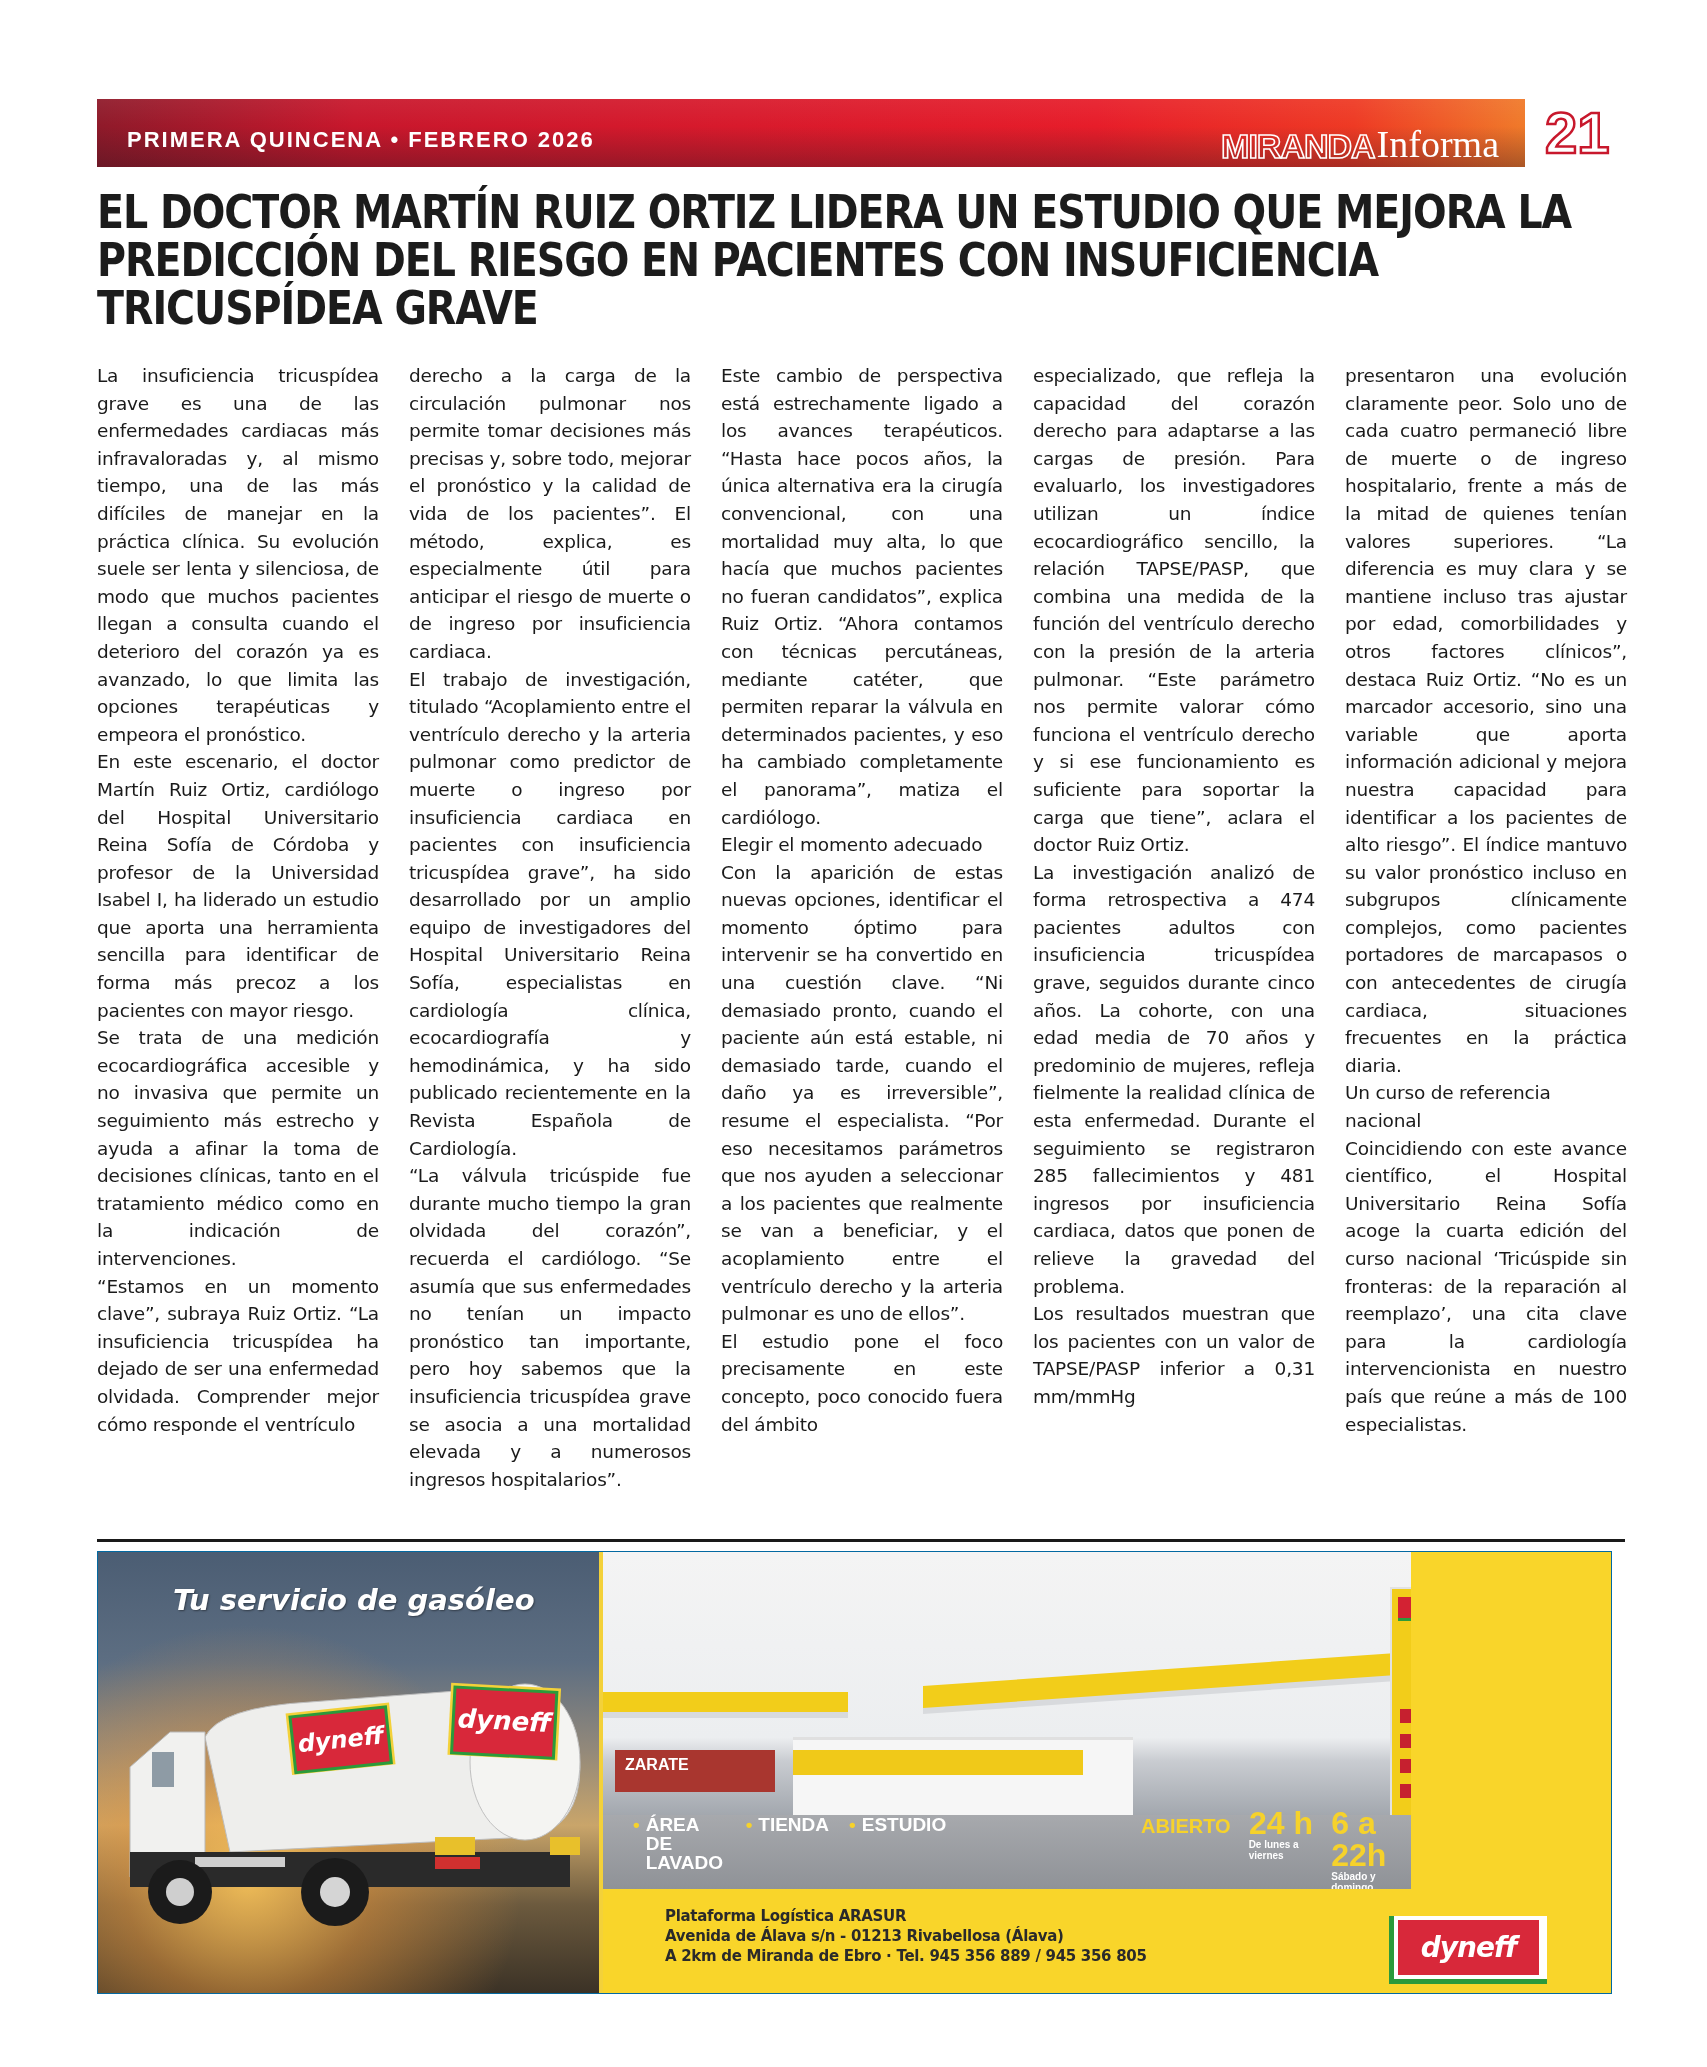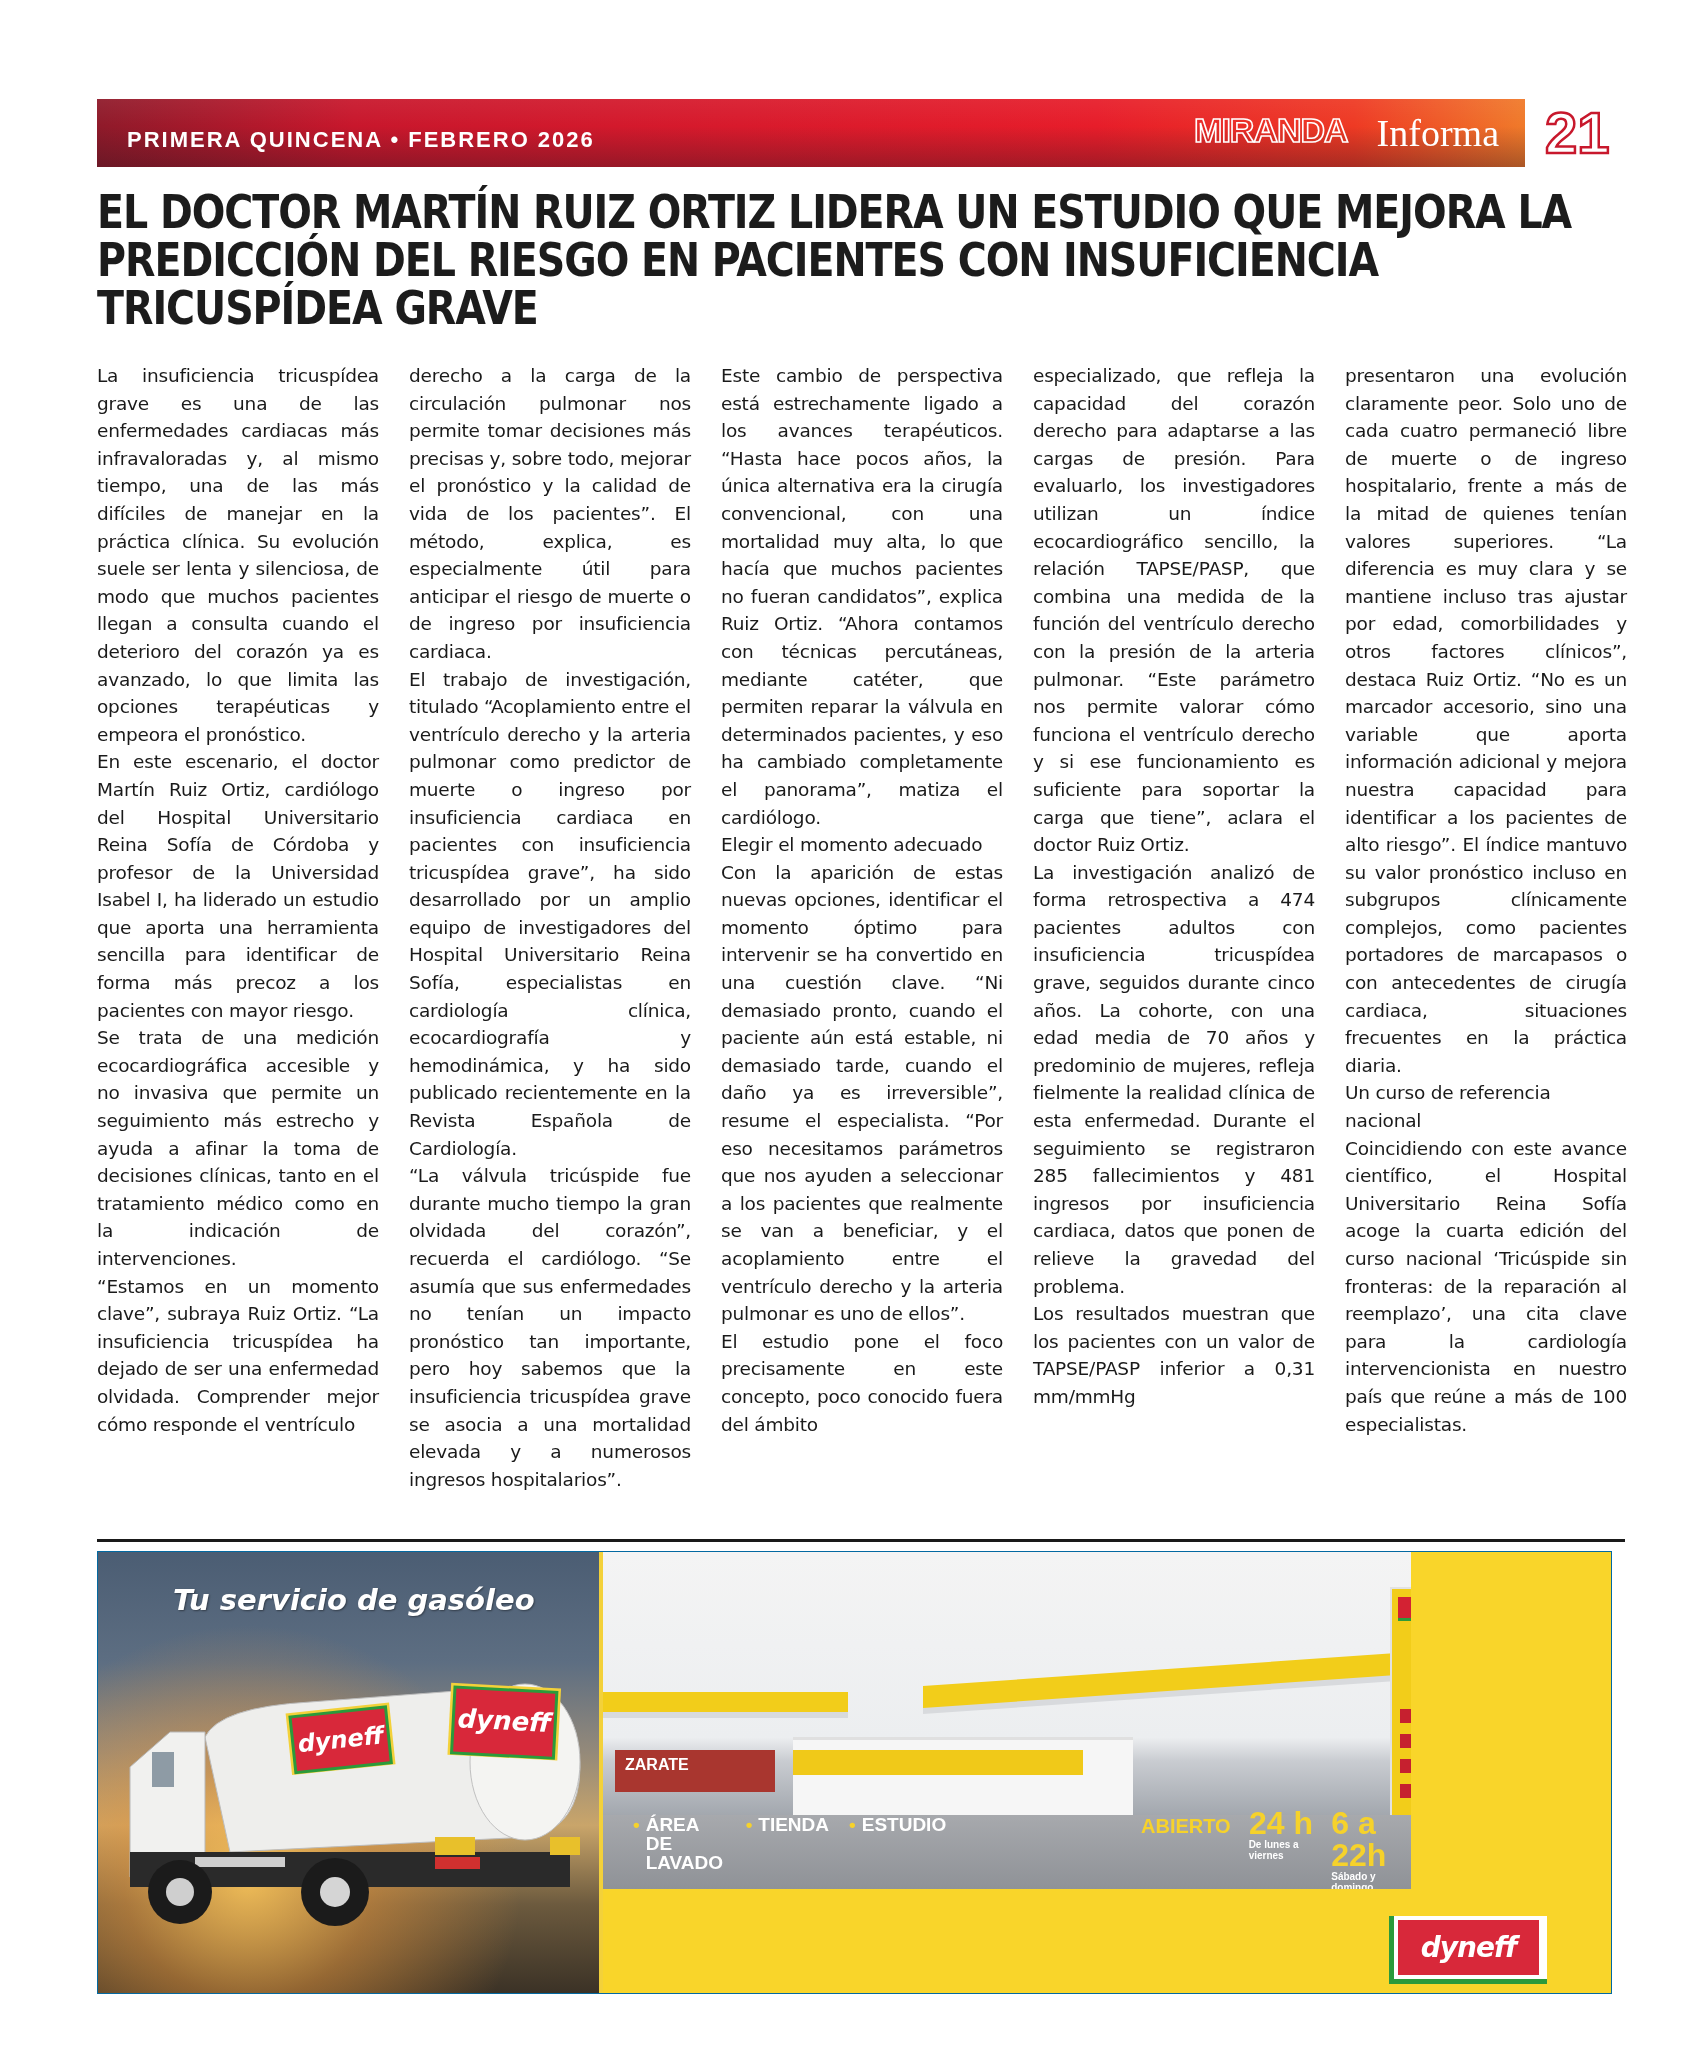--- a/index.html
+++ b/index.html
@@ -12,23 +12,22 @@
       background:
         linear-gradient(180deg, rgba(255,255,255,0.06) 0%, rgba(0,0,0,0) 40%, rgba(40,20,30,0.35) 100%),
         linear-gradient(90deg, #8f1a2a 0%, #c8172c 18%, #d81a2c 45%, #e71d2a 70%, #ee3a24 88%, #f07a2a 100%);
     }
     .header-date {
       position: absolute; left: 30px; top: 28px;
       font-family: "Liberation Sans", sans-serif; font-weight: bold;
       font-size: 22px; letter-spacing: 2px; color: #ffffff;
     }
     .masthead {
-      position: absolute; right: 26px; top: 12px; display: flex; align-items: flex-start;
+      position: absolute; right: 26px; top: 23px; display: flex; align-items: flex-end;
       color: #ffffff;
-      gap: 27px;
     }
     .masthead-miranda {
       font-family: "Liberation Sans", sans-serif; font-weight: bold; font-size: 34px;
       color: transparent; -webkit-text-stroke: 1.6px #ffffff; letter-spacing: -1px;
     }
     .masthead-informa {
       font-family: "Liberation Serif", serif; font-size: 38px; color: #ffffff; margin-left: 2px;
     }
     .page-number {
       position: absolute; left: 1545px; top: 104px;
@@ -263,17 +262,22 @@
           <span class="hours-big">24 h</span>
           <span class="hours-small">De lunes a viernes</span>
         </div>
         <div class="hours-block">
           <span class="hours-big">6 a 22h</span>
           <span class="hours-small">Sábado y domingo</span>
         </div>
       </div>
     </div>
 
+    <div class="ad-contact">
+      <div>Plataforma Logística ARASUR</div>
+      <div>Avenida de Álava s/n - 01213 Rivabellosa (Álava)</div>
+      <div>A 2km de Miranda de Ebro · Tel. 945 356 889 / 945 356 805</div>
+    </div>
     <div class="ad-logo">
       <div class="ad-logo-inner">dyneff</div>
     </div>
   </div>
 </div>
 
 </body></html>

